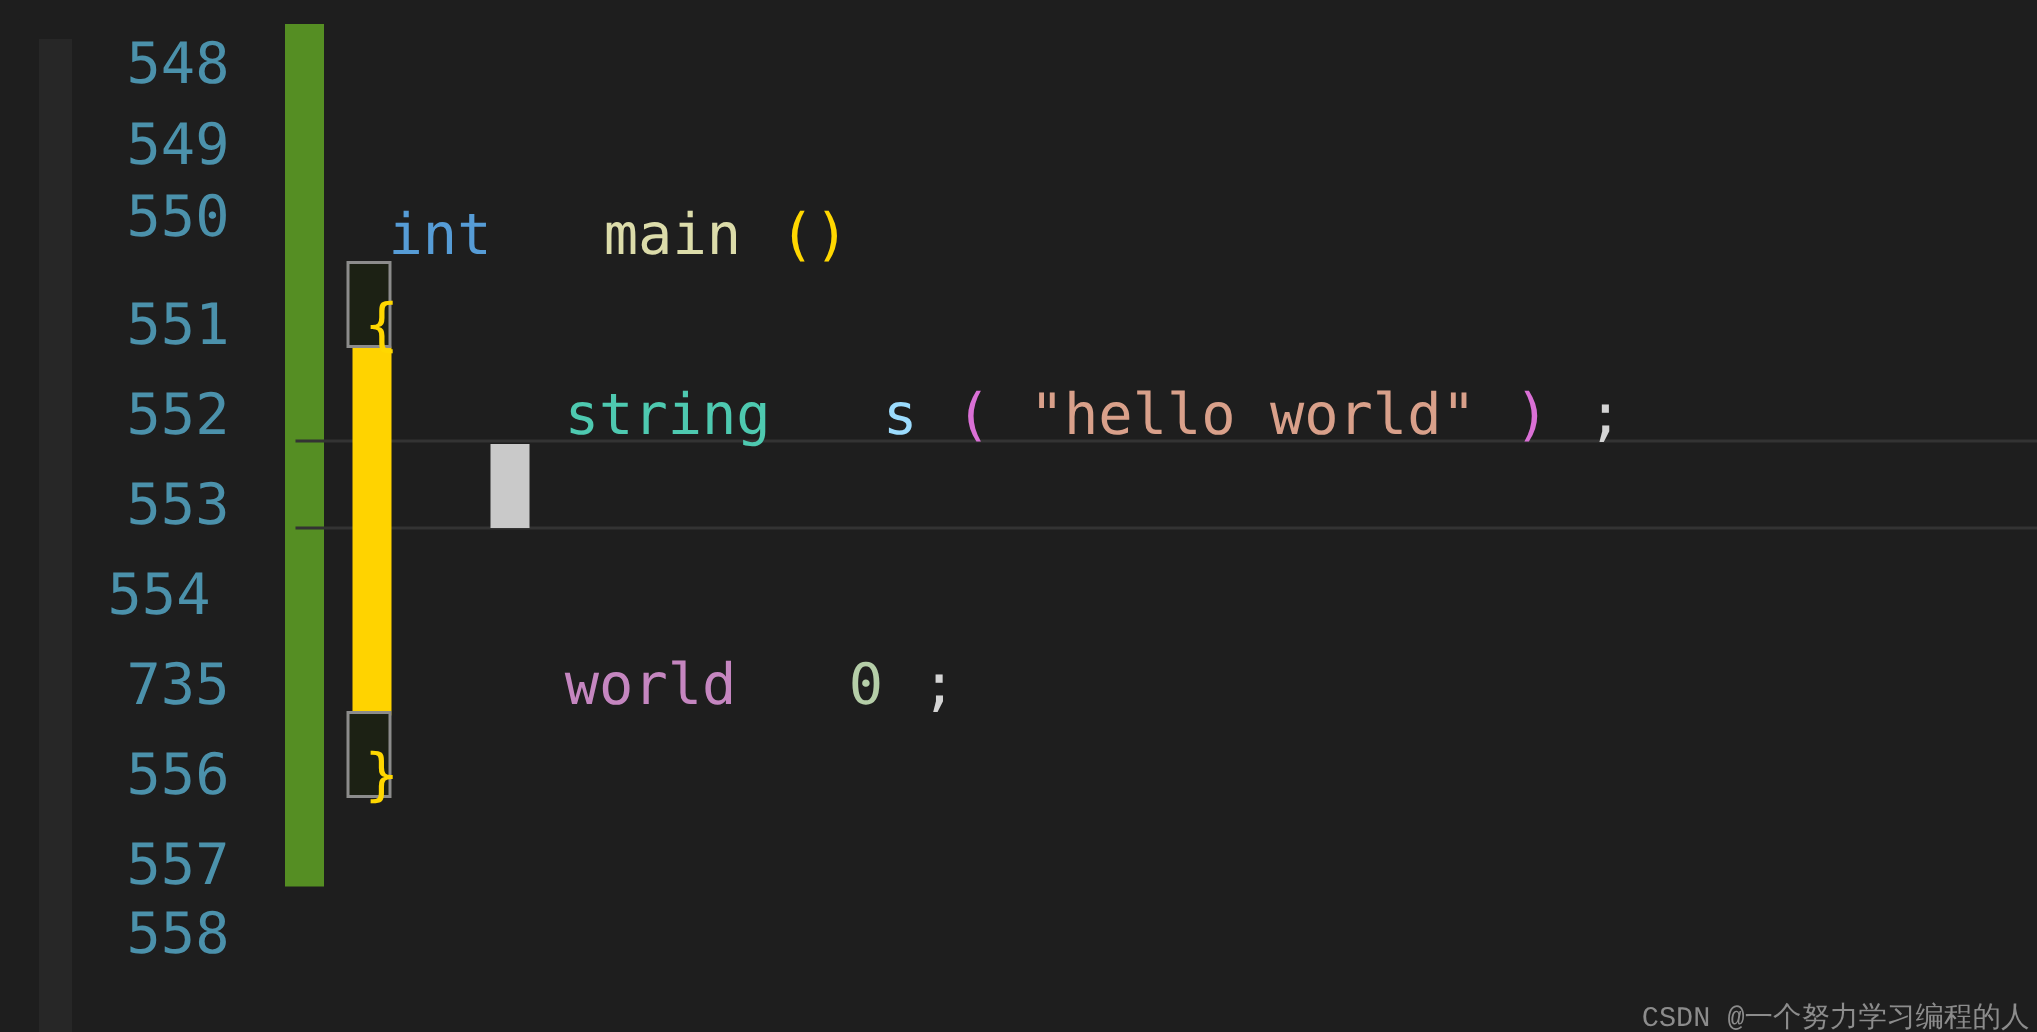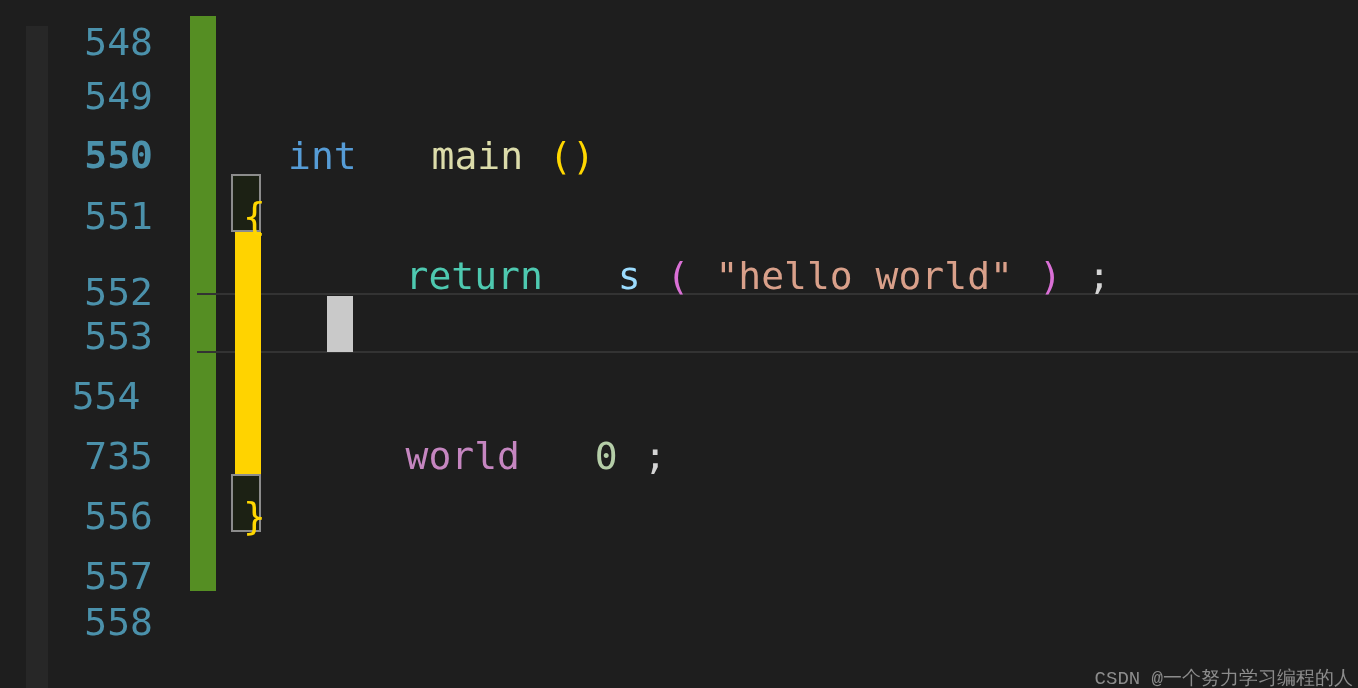--- a/index.html
+++ b/index.html
@@ -75,21 +75,20 @@
     white-space:pre;
     font-family:"DejaVu Sans Mono", monospace;
     color:#d4d4d4;
   }
 
   .code-text {
     position:absolute;
     left:36px;
     top:0;
     white-space:pre;
-    margin-left:29px;
   }
 
   
   .current-line {
     position:absolute;
     left:0;
     top:267px;
     width:1187px;
     height:60px;
     border-top:2px solid #333333;
@@ -164,23 +163,23 @@
 </head>
 <body>
 
 <div id="editor">
 
   <div class="left-strip"></div>
 
   <div class="gutter">
     <div class="line-num" style="top:-27px;">548</div>
     <div class="line-num" style="top:27px;">549</div>
-    <div class="line-num" style="top:86px;font-weight:bold;">550</div>
+    <div class="line-num" style="top:75px;">550</div>
     <div class="line-num" style="top:147px;">551</div>
-    <div class="line-num" style="top:223px;">552</div>
+    <div class="line-num" style="top:207px;">552</div>
     <div class="line-num" style="top:267px;">553</div>
     <div class="line-num" style="top:327px;text-align:center;">554</div>
     <div class="line-num" style="top:387px;">735</div>
     <div class="line-num" style="top:447px;">556</div>
     <div class="line-num" style="top:507px;">557</div>
     <div class="line-num" style="top:553px;">558</div>
   </div>
 
   <div class="git-bar"></div>
 
@@ -194,21 +193,21 @@
       <span class="code-text"><span class="t-keyword">int</span><span> </span><span class="t-function">main</span><span class="t-paren">()</span></span>
     </div>
 
     <div class="code-line" style="top:147px;">
       <div class="bracket-box" style="left:34px; top:1px;">
         <span class="glyph">{</span>
       </div>
     </div>
 
     <div class="code-line" style="top:207px;">
-      <span class="code-text"><span>    </span><span class="t-type">return</span><span> </span><span class="t-var">s</span><span class="t-paren2">(</span><span class="t-string">"hello world"</span><span class="t-paren2">)</span><span class="t-punct">;</span></span>
+      <span class="code-text"><span>    </span><span class="t-type">string</span><span> </span><span class="t-var">s</span><span class="t-paren2">(</span><span class="t-string">"hello world"</span><span class="t-paren2">)</span><span class="t-punct">;</span></span>
     </div>
 
     <div class="code-line" style="top:267px;"></div>
 
     <div class="code-line" style="top:327px;"></div>
 
     <div class="code-line" style="top:387px;">
       <span class="code-text"><span>    </span><span class="t-control">world</span><span> </span><span class="t-number">0</span><span class="t-punct">;</span></span>
     </div>
 

